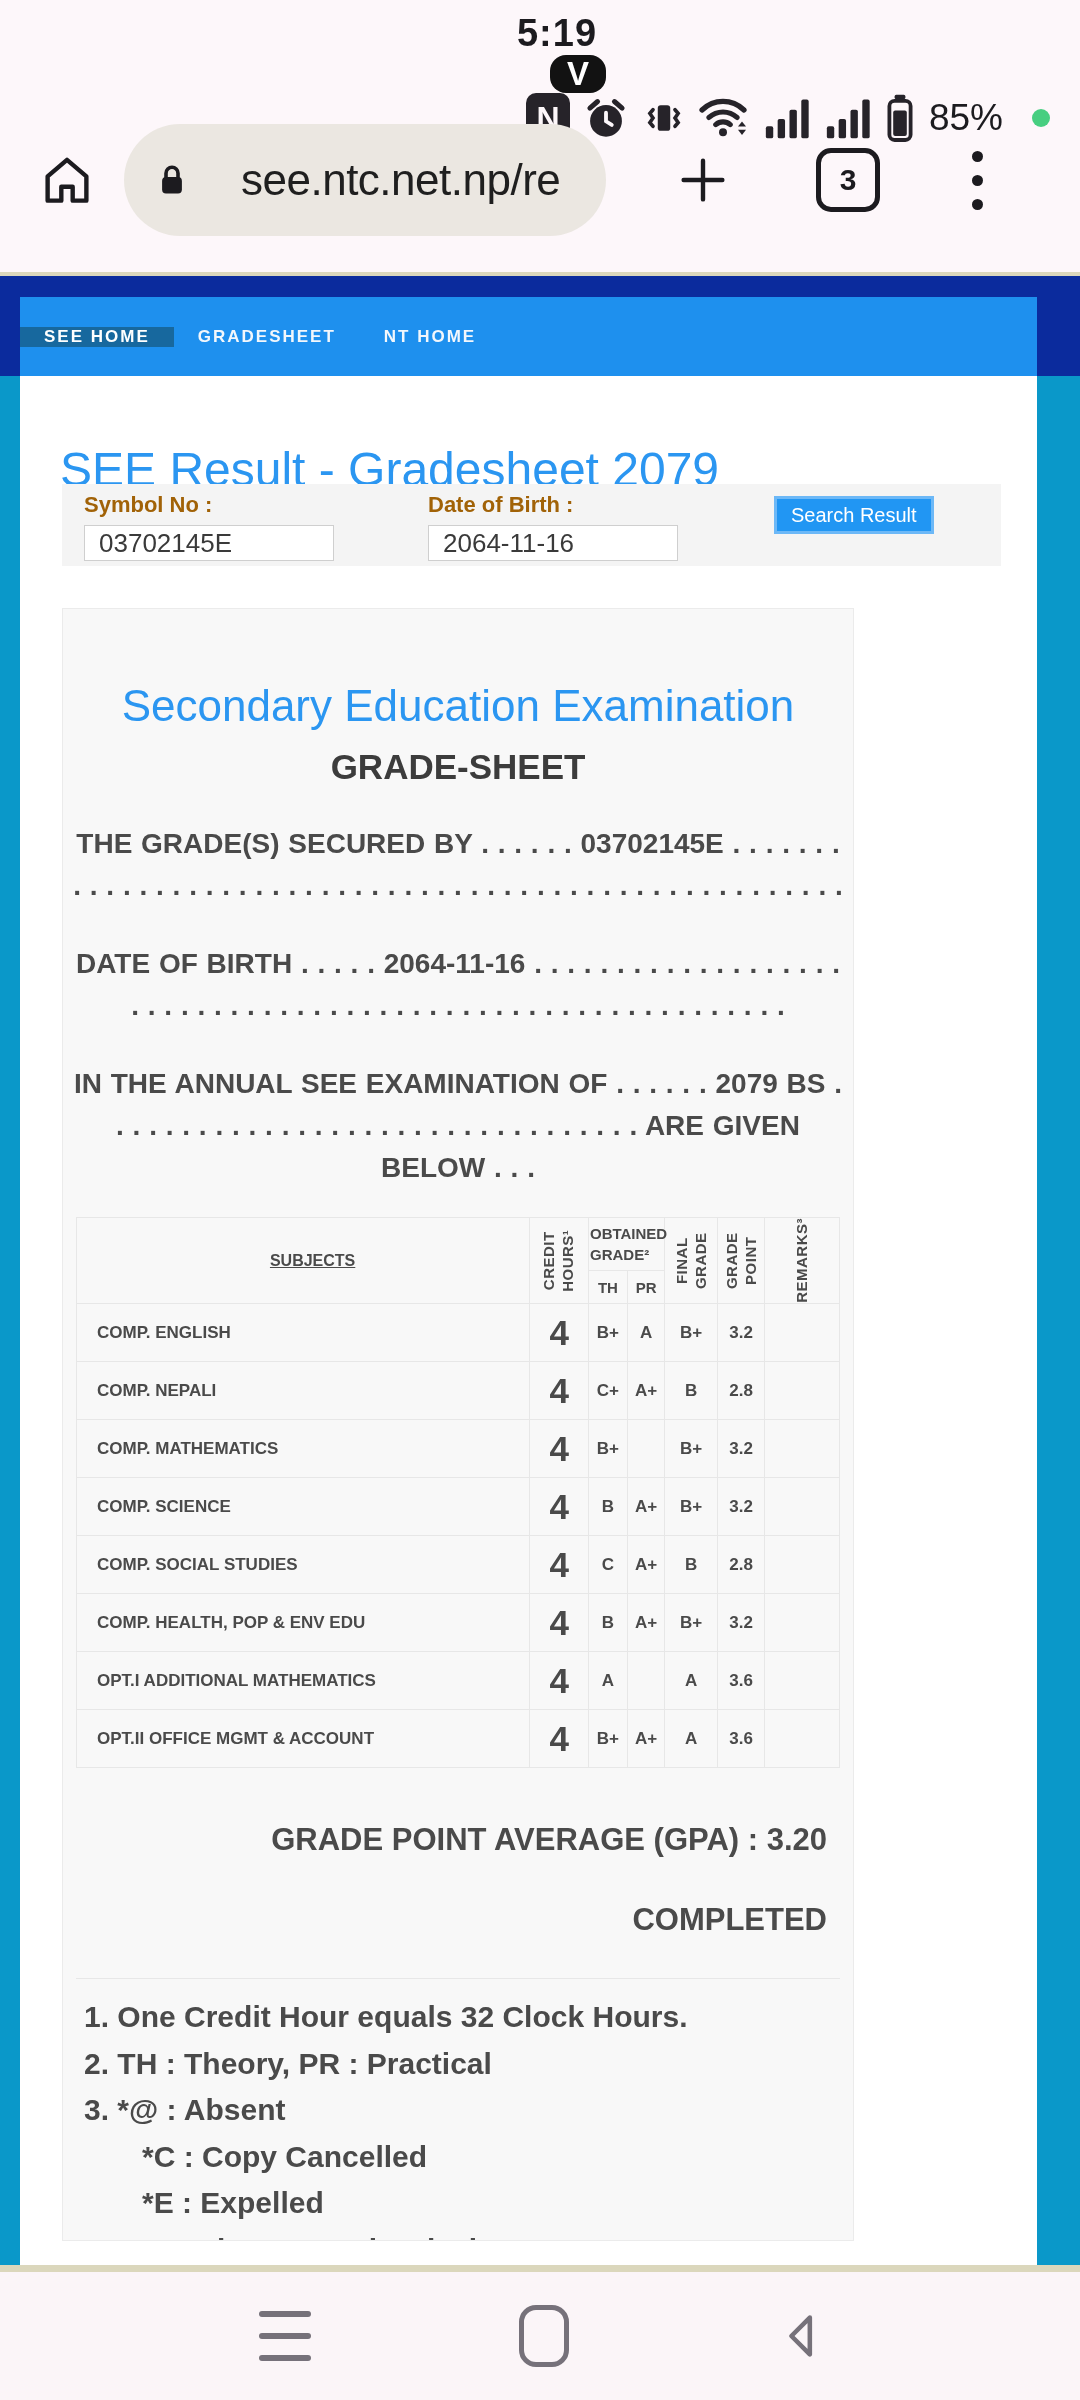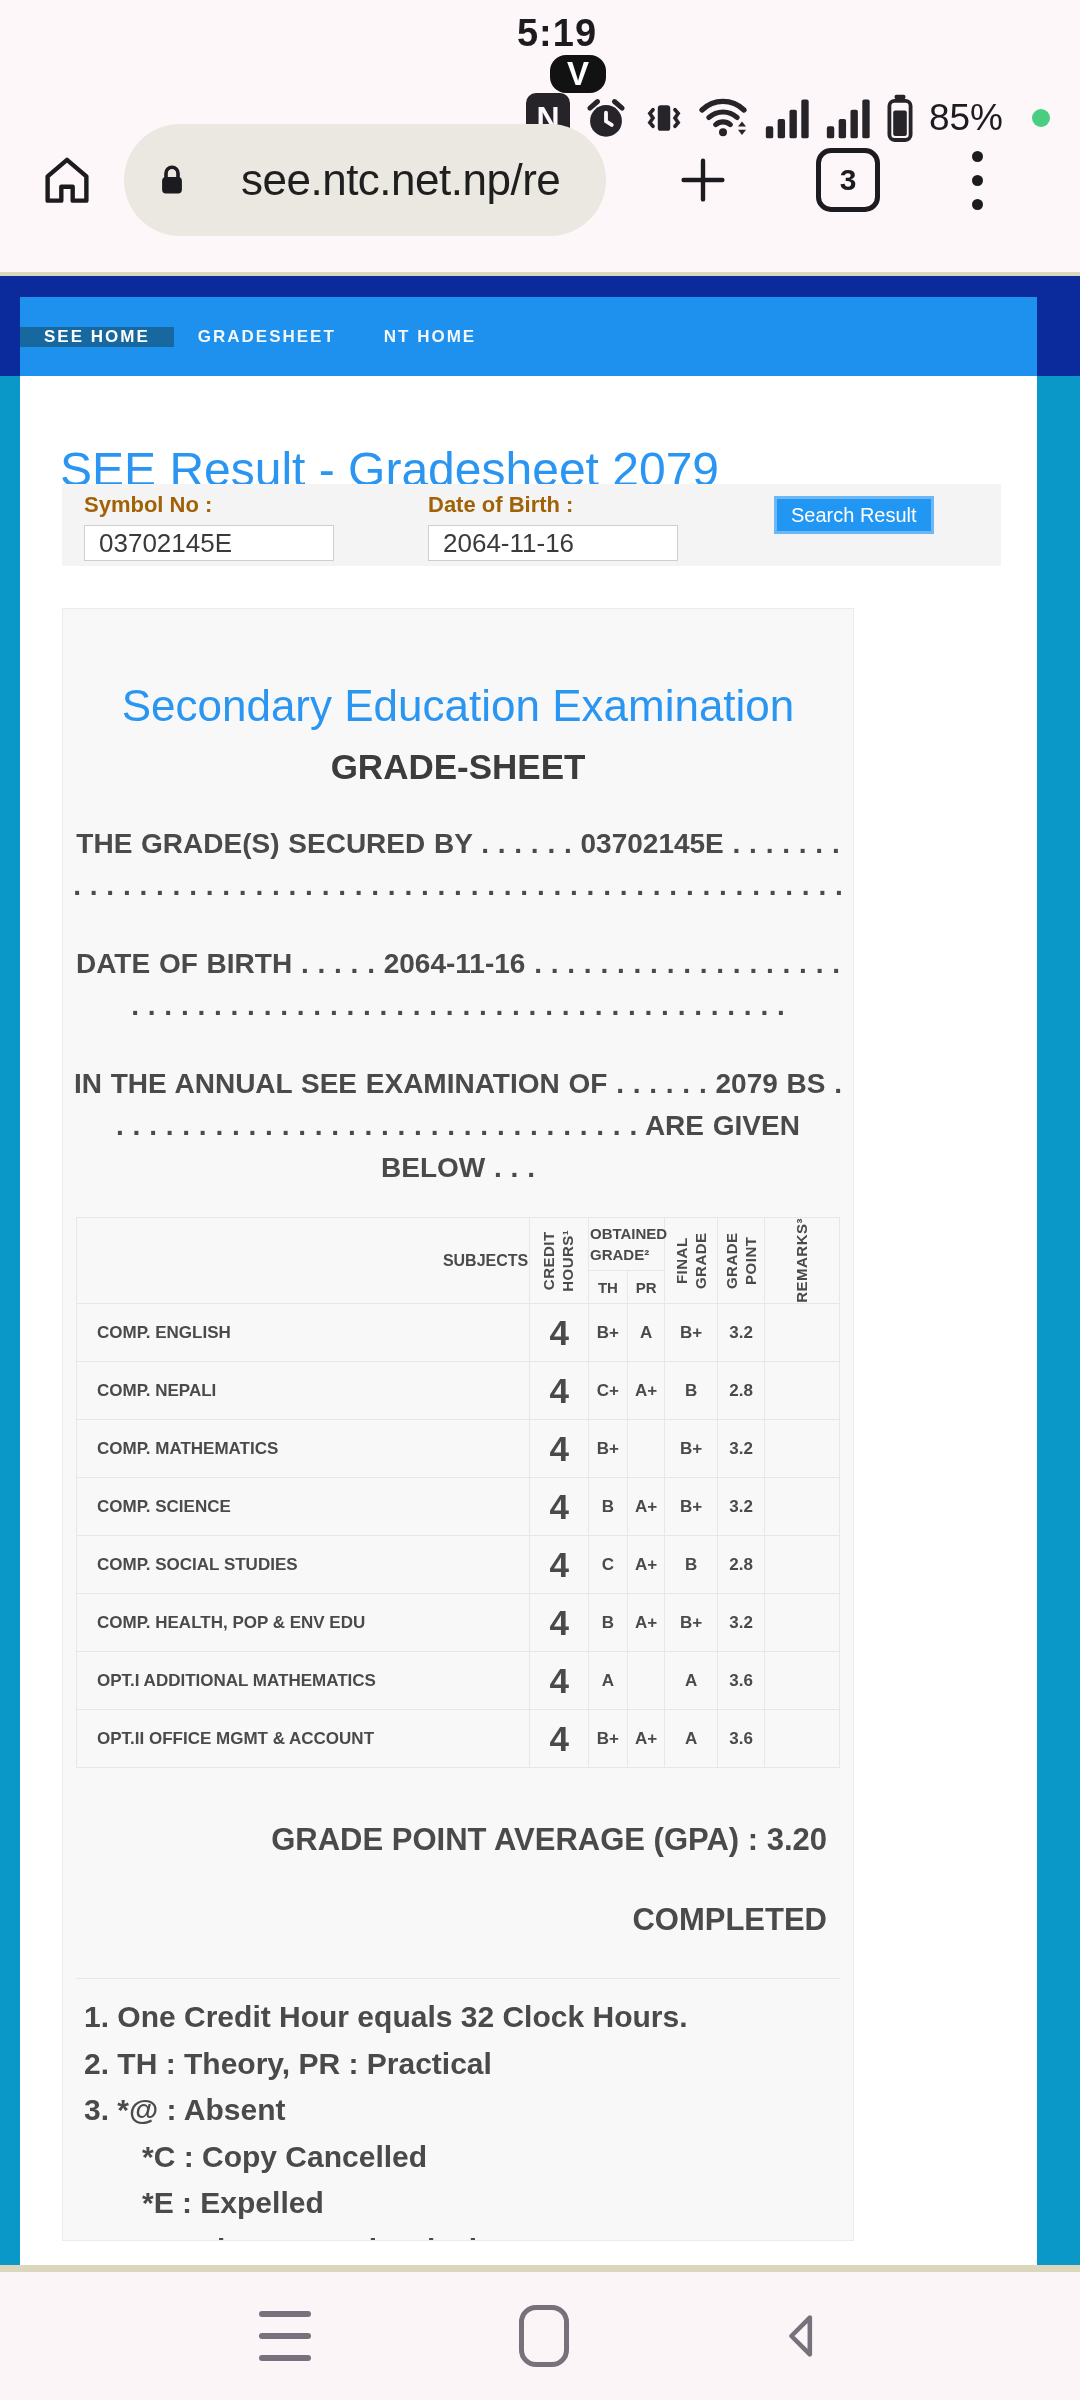--- a/index.html
+++ b/index.html
@@ -43,21 +43,21 @@
   .search-btn{position:absolute;left:712px;top:12px;height:38px;padding:0 14px;background:#2196F3;border:3px solid #6CB8F7;color:#fff;font-size:20px;font-family:"Liberation Sans",sans-serif;cursor:pointer;}
   
   .sheet{position:absolute;top:232px;left:42px;width:792px;height:1633px;background:#F8F8F8;border:1px solid #EBEBEB;box-sizing:border-box;overflow:hidden;}
   .sheet-title{padding-top:72px;text-align:center;font-size:44px;color:#2B96F1;}
   .sheet-sub{margin-top:16px;text-align:center;font-size:35px;font-weight:700;color:#3C3C3C;}
   .sheet-par{margin:36px 10px 0;text-align:center;font-size:28px;font-weight:700;color:#4A4A4A;line-height:1.5;word-spacing:1px;}
   table.grades{width:calc(100% - 26px);margin:28px 13px 0;border-collapse:collapse;table-layout:fixed;}
   .grades th,.grades td{border:1px solid #E7E7E7;color:#4A4A4A;}
   .grades thead tr.hr1 th{height:50px;}
   .grades thead tr.hr2 th{height:30px;font-size:15px;font-weight:700;text-align:center;}
-  .th-subjects{text-align:right;padding-left:20px;font-size:16px;font-weight:700;vertical-align:middle;}
+  .th-subjects{text-align:center;padding-left:20px;font-size:16px;font-weight:700;vertical-align:middle;text-decoration:underline;}
   .vert-th{position:relative;}
   .vert-label{position:absolute;inset:0;display:flex;align-items:center;justify-content:center;}
   .vert-label span{transform:rotate(-90deg);white-space:pre-line;font-size:15px;font-weight:700;line-height:1.25;letter-spacing:0.5px;text-align:center;color:#4A4A4A;}
   .th-obtained{font-size:15px;font-weight:700;text-align:left;white-space:pre-line;line-height:1.4;vertical-align:middle;}
   .grades tbody td{height:55px;text-align:center;font-size:17px;font-weight:700;}
   .grades td.subject{text-align:left;padding-left:20px;}
   .grades td.credit{font-size:35px;font-weight:700;}
   .gpa-section{padding:54px 26px 0;text-align:right;font-size:31px;font-weight:700;color:#4A4A4A;}
   .completed-line{padding:44px 26px 40px;text-align:right;font-size:31px;font-weight:700;color:#4A4A4A;}
   .footnotes{margin:0 13px;border-top:1px solid #E7E7E7;padding:22px 0 0 8px;}

